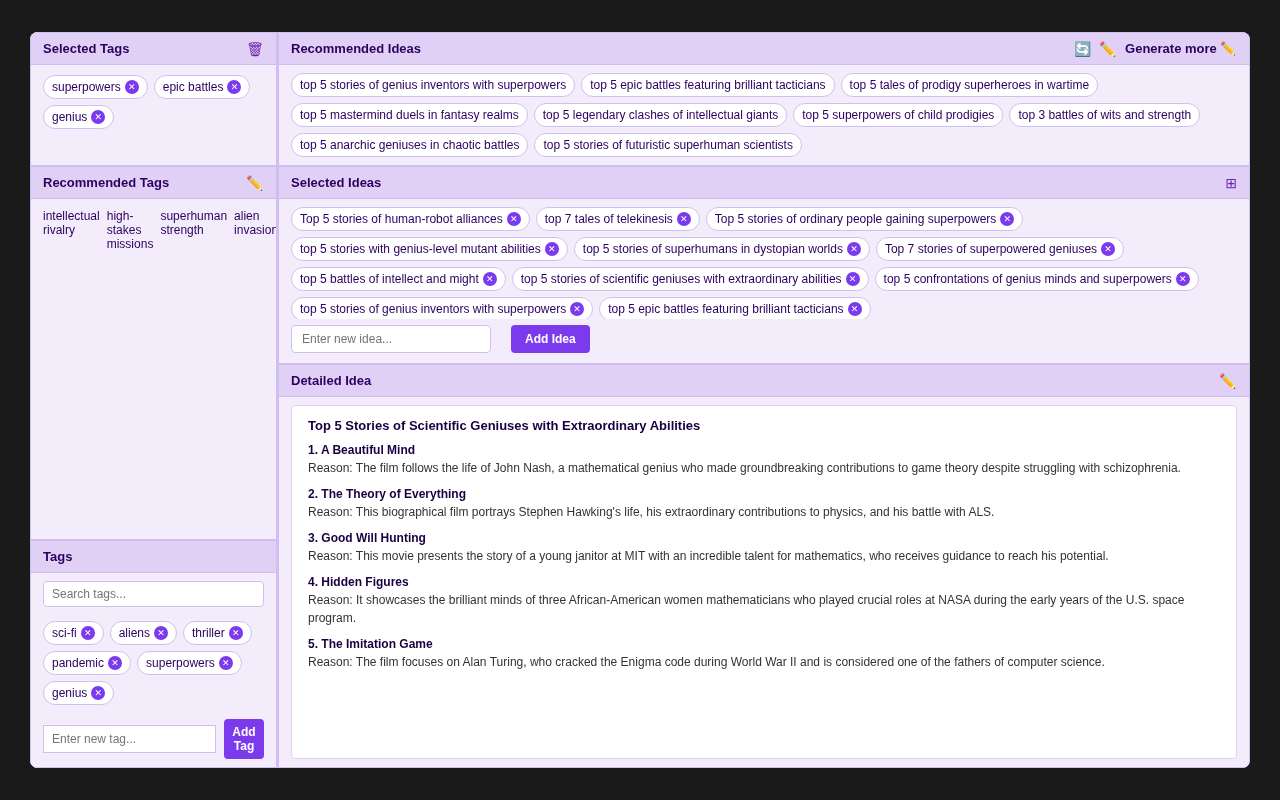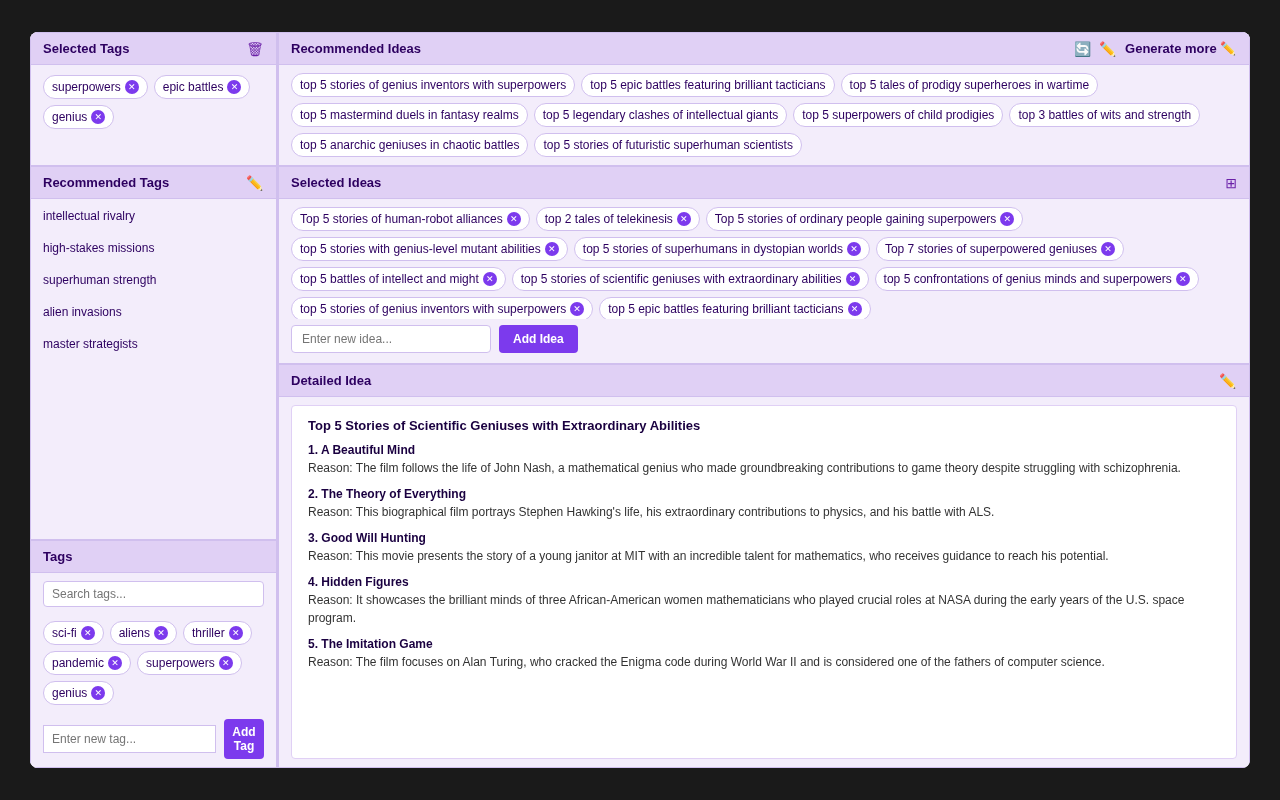--- a/index.html
+++ b/index.html
@@ -85,22 +85,22 @@
     
     .recommended-tags-panel {
       border-bottom: 1px solid #d0bfee;
       flex: 1;
       display: flex;
       flex-direction: column;
     }
     .recommended-tags-list {
       padding: 8px 12px;
       display: flex;
-      flex-direction: column;
-      gap: 14px;
+      flex-direction: row;
+      gap: 7px;
       overflow-y: auto;
       flex: 1;
     }
 
     
     .tags-panel {
       display: flex;
       flex-direction: column;
       border-top: 1px solid #d0bfee;
     }
@@ -175,21 +175,21 @@
     .selected-ideas-content {
       padding: 8px 12px;
       display: flex;
       flex-wrap: wrap;
       gap: 6px;
       min-height: 120px;
     }
     .add-idea-row {
       padding: 6px 12px 10px;
       display: flex;
-      gap: 8px;
+      gap: 20px;
     }
     .add-idea-input {
       padding: 6px 10px;
       border: 1px solid #d0bfee;
       border-radius: 4px;
       font-size: 12px;
       width: 200px;
     }
     .add-idea-btn {
       background: #7c3aed;
@@ -412,21 +412,21 @@
         <span class="section-header-title">Selected Ideas</span>
         <button class="icon-btn">⊞</button>
       </div>
       <div class="selected-ideas-scroll">
         <div class="selected-ideas-content" id="selected-ideas-content">
         <span class="chip">
               <span>Top 5 stories of human-robot alliances</span>
               <span class="chip-close">✕</span>
             </span>
             <span class="chip">
-              <span>top 2 tales of telekinesis</span>
+              <span>top 7 tales of telekinesis</span>
               <span class="chip-close">✕</span>
             </span>
             <span class="chip">
               <span>Top 5 stories of ordinary people gaining superpowers</span>
               <span class="chip-close">✕</span>
             </span>
             <span class="chip">
               <span>top 5 stories with genius-level mutant abilities</span>
               <span class="chip-close">✕</span>
             </span>

